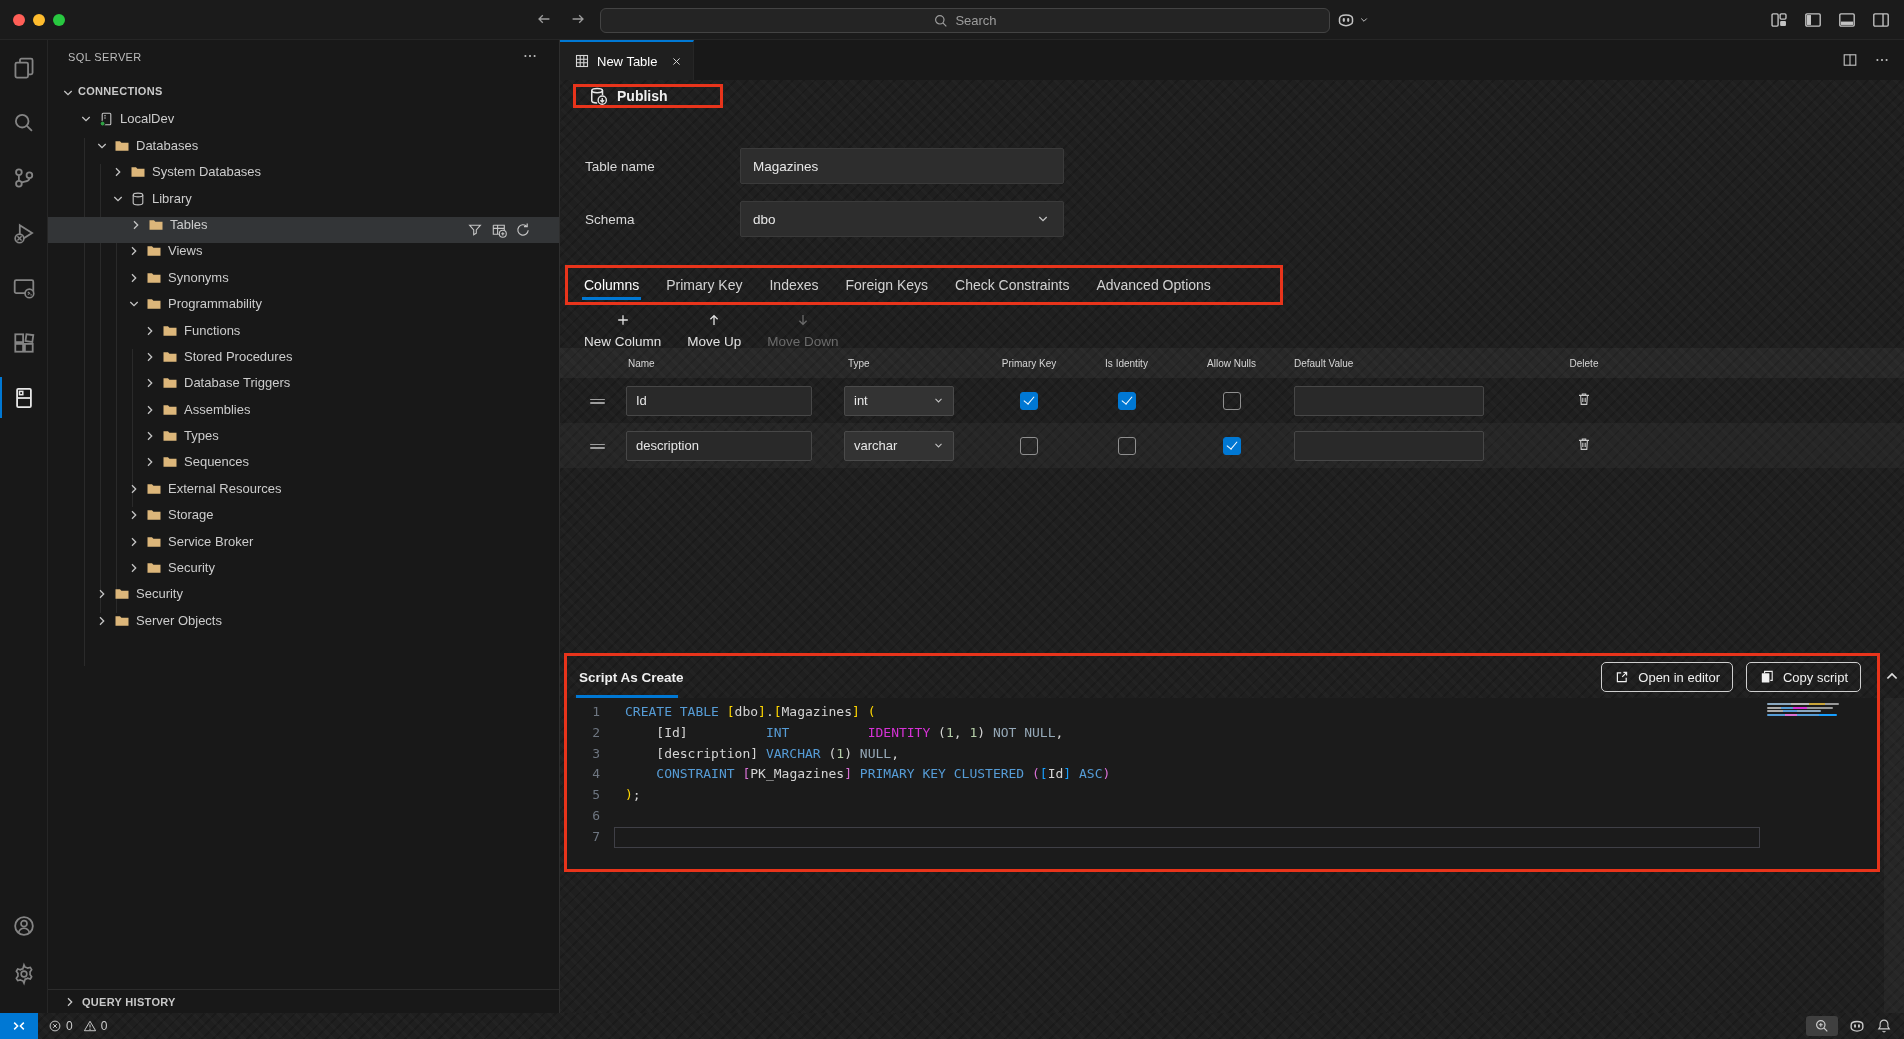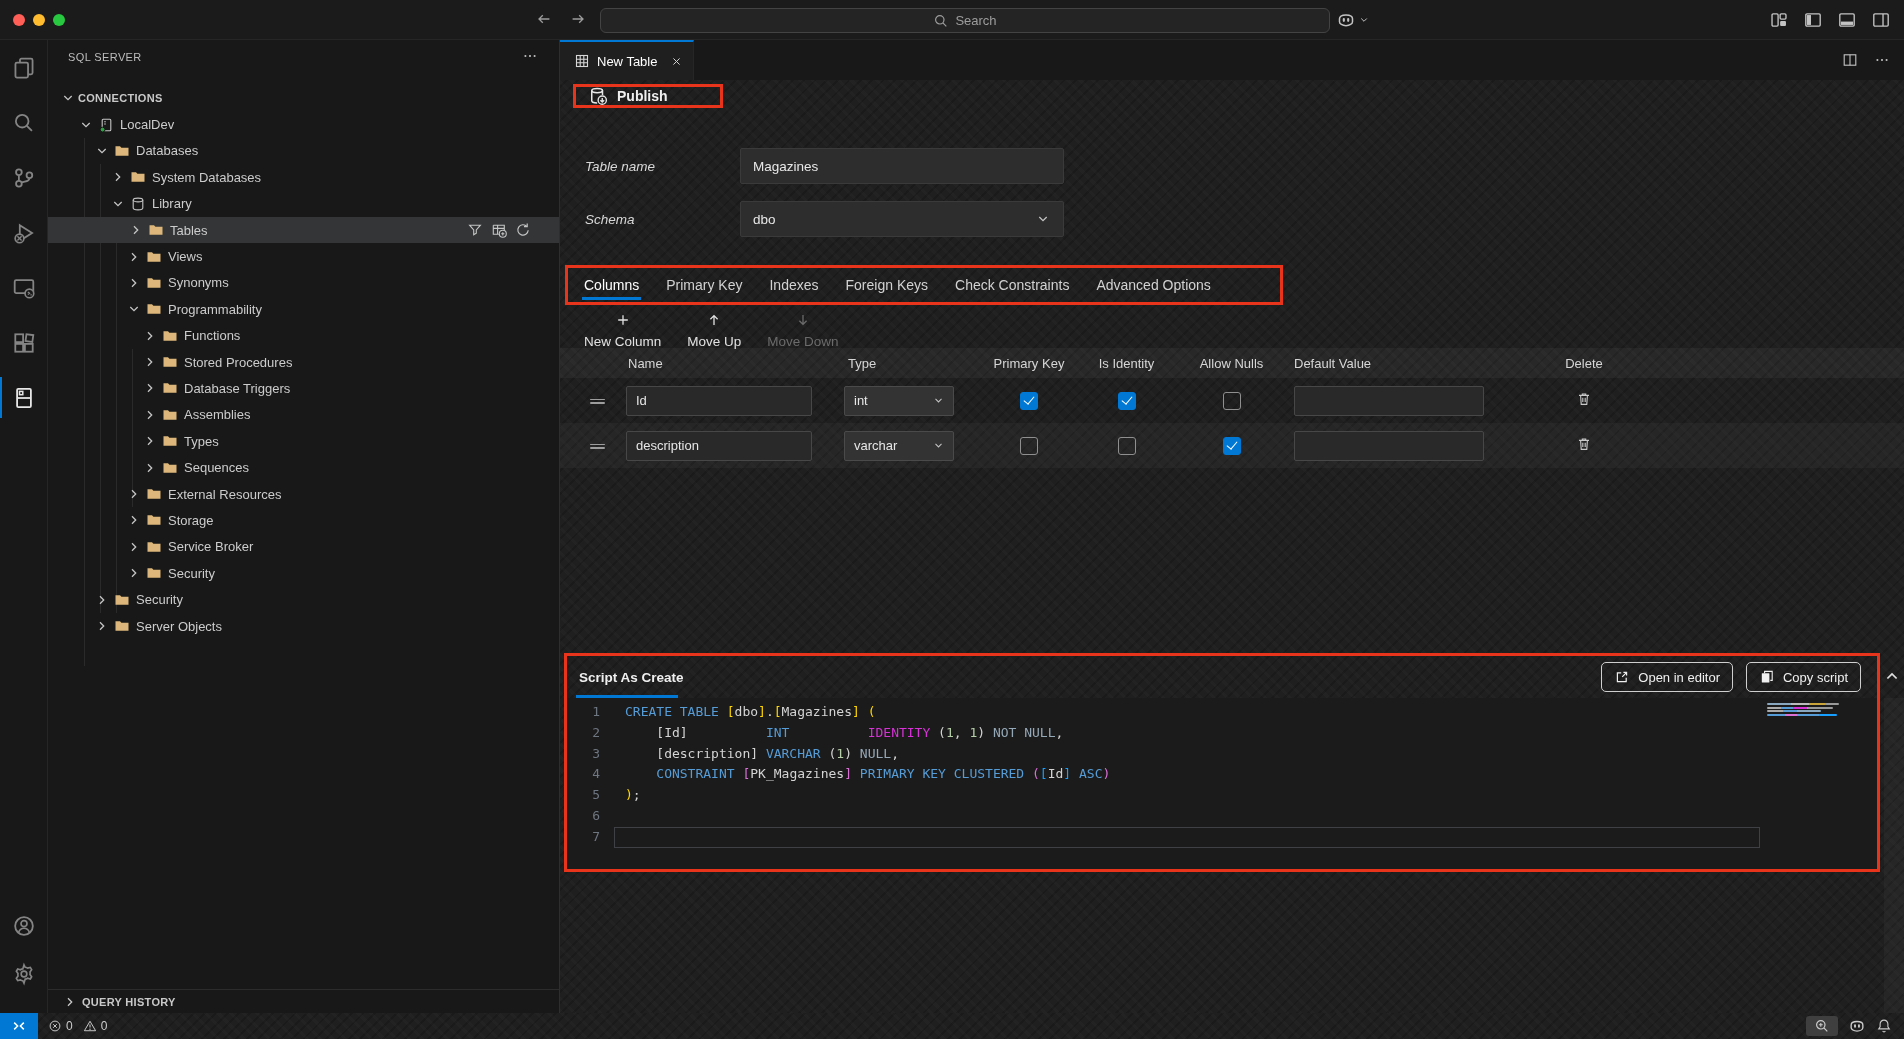--- a/index.html
+++ b/index.html
@@ -28,21 +28,21 @@
   .ab-item.active::before { content:""; position:absolute; left:0; top:7px; width:2px; height:41px; background:var(--accent,#0078d4); }
   .ab-bottom { position:absolute; left:0; bottom:15px; width:48px; }
 
   
   .sidebar { position:absolute; left:48px; top:40px; width:512px; height:973px; background:#181818; border-right:1px solid #2e2e2e; }
   .sb-header { position:absolute; left:0; top:0; width:100%; height:36px; }
   .sb-title { position:absolute; left:20px; top:11px; font-size:11px; letter-spacing:.4px; color:#bdbdbd; }
   .sb-more { position:absolute; left:474px; top:8px; color:#c3c3c3; }
   .tree { position:absolute; left:0; top:45px; width:100%; }
   .tree-guide { position:absolute; width:1px; background:rgba(255,255,255,.08); }
-  .tree-row { position:relative; height:26.4px; display:flex; align-items:center; font-size:13px; color:#cccccc; cursor:pointer; white-space:nowrap; }
+  .tree-row { position:relative; height:26.4px; display:flex; font-size:13px; color:#cccccc; cursor:pointer; white-space:nowrap; }
   .tree-row .icon { margin-right:2px; color:#c5c5c5; }
   .tree-row .obj { margin-right:6px; margin-left:2px; }
   .tree-row.selected { background:#333537; }
   .tree-row.header-row { font-weight:bold; font-size:11px; letter-spacing:.3px; color:#c9c9c9; }
   .tree-actions { position:absolute; right:26px; top:5px; display:flex; gap:6px; color:#c5c5c5; }
   .qh-row { position:absolute; left:0; top:949px; width:100%; height:24px; border-top:1px solid #2c2c2c; display:flex; align-items:center; font-weight:bold; font-size:11px; letter-spacing:.3px; color:#c9c9c9; padding-left:14px; gap:4px; }
 
   
   .editor { position:absolute; left:560px; top:40px; width:1344px; height:973px;
     background-color:#1f1f1f;
@@ -52,36 +52,36 @@
   .tab { position:absolute; left:0; top:0; height:40px; padding:0 10px 0 14px; background:#1f1f1f; border-top:2px solid var(--accent,#0078d4); border-right:1px solid #262626; display:flex; align-items:center; gap:7px; font-size:13px; color:#ffffff; }
   .tab .icon { color:#d7d7d7; }
   .tab-close { color:#b5b5b5; cursor:pointer; margin-left:6px; }
   .tabbar-right { position:absolute; right:14px; top:12px; display:flex; gap:16px; color:#c3c3c3; }
 
   .annotation { border:3px solid var(--annotation,#e8341b); }
   .publish-wrap { position:absolute; left:13px; top:44px; width:150px; height:24px; display:flex; align-items:center; }
   .publish-btn { display:flex; align-items:center; gap:9px; padding-left:12px; color:#f0f0f0; font-size:14px; font-weight:bold; cursor:pointer; background:none; border:none; font-family:inherit; }
   .publish-btn .icon { color:#e8e8e8; }
 
-  .form-label { position:absolute; left:25px; height:36px; display:flex; align-items:center; font-size:13.5px; color:#d8d8d8;font-style:italic; }
+  .form-label { position:absolute; left:25px; height:36px; display:flex; align-items:center; font-size:13.5px; color:#d8d8d8; }
   .form-input { position:absolute; left:180px; width:324px; height:36px; background:#2d2d2d; border:1px solid #3a3a3a; border-radius:2px; color:#e8e8e8; font-size:13.5px; font-family:inherit; padding:0 12px; }
   .dropdown { position:absolute; left:180px; width:324px; height:36px; background:#2d2d2d; border:1px solid #3a3a3a; border-radius:2px; display:flex; align-items:center; justify-content:space-between; padding:0 12px; font-size:13.5px; color:#e8e8e8; cursor:pointer; }
   .dropdown .icon { color:#c3c3c3; }
 
   .tabs-wrap { position:absolute; left:5px; top:225px; width:718px; height:40px; display:flex; align-items:stretch; padding-left:16px; gap:27px; }
   .dtab { position:relative; display:flex; align-items:center; font-size:14px; color:#d2d2d2; cursor:pointer; }
   .dtab.active { color:#ffffff; }
   .dtab.active::after { content:""; position:absolute; left:-2px; right:-2px; bottom:2px; height:3px; background:var(--accent,#0078d4); }
 
   .gtoolbar { position:absolute; left:24px; top:276px; height:28px; display:flex; align-items:center; gap:26px; font-size:13.5px; }
   .tool-btn { display:flex; align-items:center; gap:6px; color:#e2e2e2; cursor:pointer; background:none; border:none; font-family:inherit; font-size:13.5px;flex-direction:column; }
   .tool-btn.disabled { color:#6b6b6b; cursor:default; }
 
   .gcols { display:grid; grid-template-columns:40px 220px 140px 90px 105px 105px 255px 90px; align-items:center; }
-  .grid-header { position:absolute; left:0; top:308px; width:100%; height:30px; background:rgba(255,255,255,.045); padding-left:24px; font-size:13px; color:#d6d6d6; }
+  .grid-header { position:absolute; left:0; top:308px; width:100%; height:30px; background:rgba(255,255,255,.045); padding-left:24px; font-size:10px; color:#d6d6d6; }
   .gh { padding-left:4px; } .gh.c { text-align:center; padding-left:0; } .gh.dv { padding-left:10px; }
   .grid-body { position:absolute; left:0; top:338px; width:100%; }
   .grid-row { height:45px; padding-left:24px; }
   .grid-row.alt { background:rgba(255,255,255,.03); }
   .cell.c { text-align:center; }
   .drag { width:15px; height:8px; margin-left:6px; cursor:grab; }
   .drag::before,.drag::after { content:""; display:block; height:1.6px; background:#9d9d9d; border-radius:1px; margin:2px 0; }
   .ginput { background:#292929; border:1px solid #474747; border-radius:2px; height:30px; color:#e6e6e6; font-size:13px; font-family:inherit; padding:0 9px; }
   .name-in { width:186px; margin-left:2px; }
   .dv-in { width:190px; margin-left:10px; }

